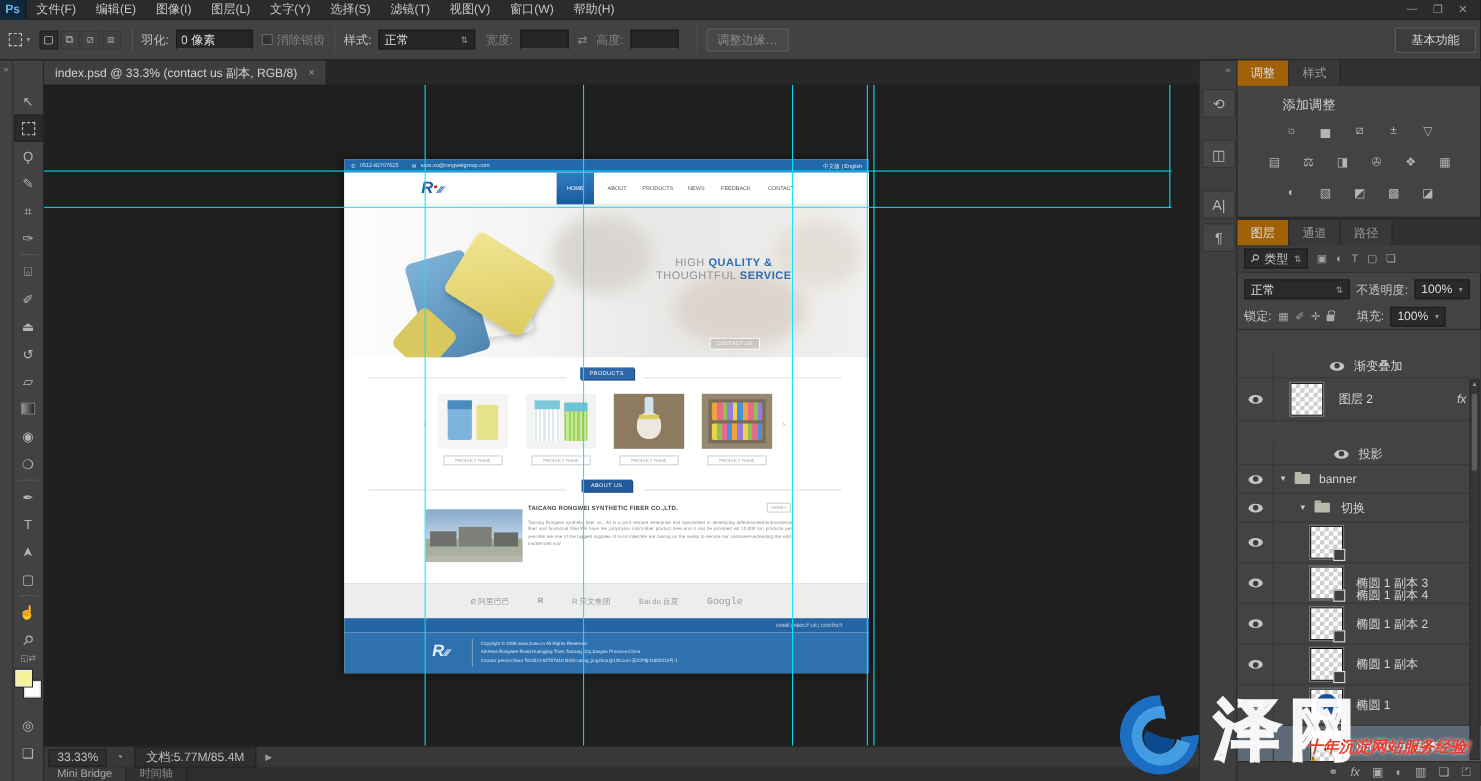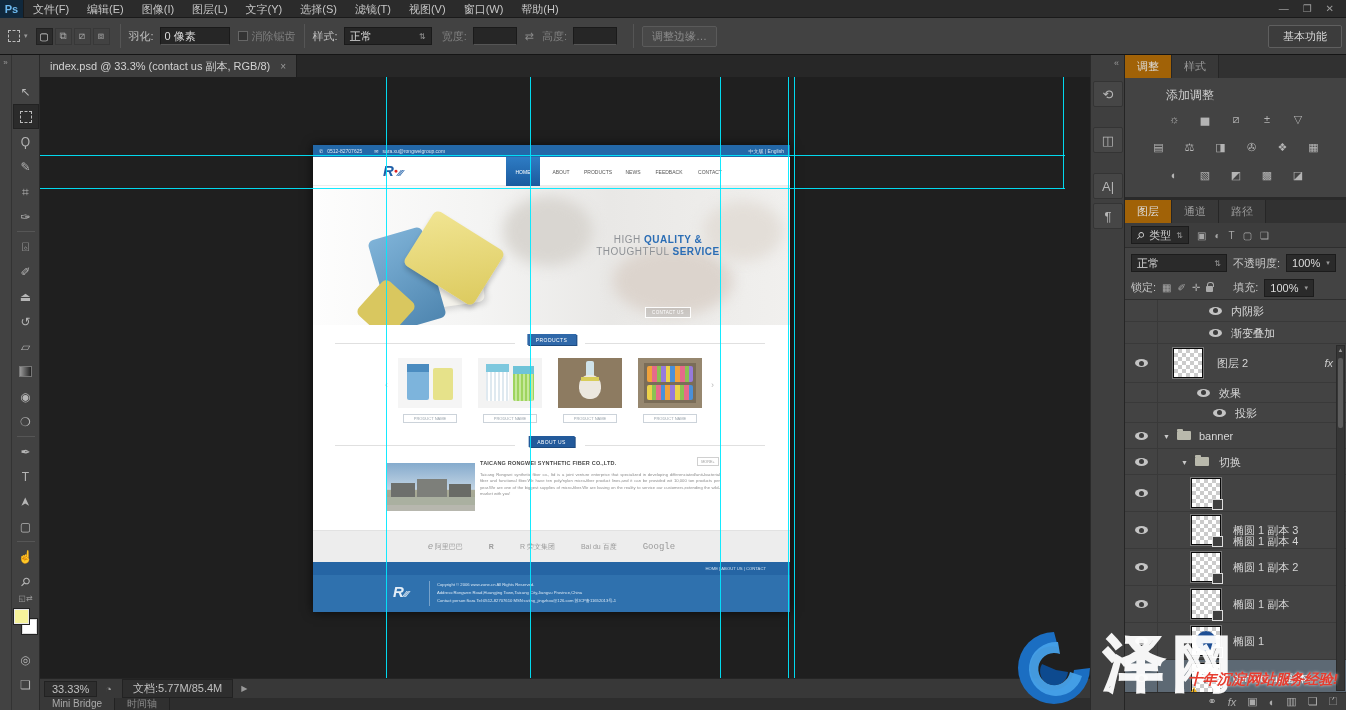--- a/index.html
+++ b/index.html
@@ -483,41 +483,31 @@
       <span class="lock-ic">✛</span>
       <span class="mini-lock"></span>
       <span style="margin-left:14px;">填充:</span>
       <div class="val-box">
         <span>100%</span>
         <span style="font-size:7px;color:#999;">▾</span>
       </div>
     </div>
 
     <div id="lp-list">
-      <div class="lrow" style="top:0;height:22px;">
-        <div class="eyecol"></div>
-        <span class="eye" style="left:84px;"></span>
-        <span class="llabel" style="left:106px;">内阴影</span>
-      </div>
       <div class="lrow" style="top:22px;height:22px;">
         <div class="eyecol"></div>
         <span class="eye" style="left:84px;"></span>
         <span class="llabel" style="left:106px;">渐变叠加</span>
       </div>
       <div class="lrow" style="top:44px;height:39px;">
         <div class="eyecol"></div>
         <span class="eye" style="left:10px;"></span>
         <span class="thumb" style="left:48px;"></span>
         <span class="llabel" style="left:92px;">图层 2</span>
         <span class="fxtag">fx</span>
-      </div>
-      <div class="lrow" style="top:83px;height:20px;">
-        <div class="eyecol"></div>
-        <span class="eye" style="left:72px;"></span>
-        <span class="llabel" style="left:94px;">效果</span>
       </div>
       <div class="lrow" style="top:123px;height:26px;">
         <div class="eyecol"></div>
         <span class="eye" style="left:10px;"></span>
         <span class="caret" style="left:38px;">▼</span>
         <span class="folder" style="left:52px;"></span>
         <span class="llabel" style="left:74px;">banner</span>
       </div>
       <div class="lrow" style="top:103px;height:20px;">
         <div class="eyecol"></div>

